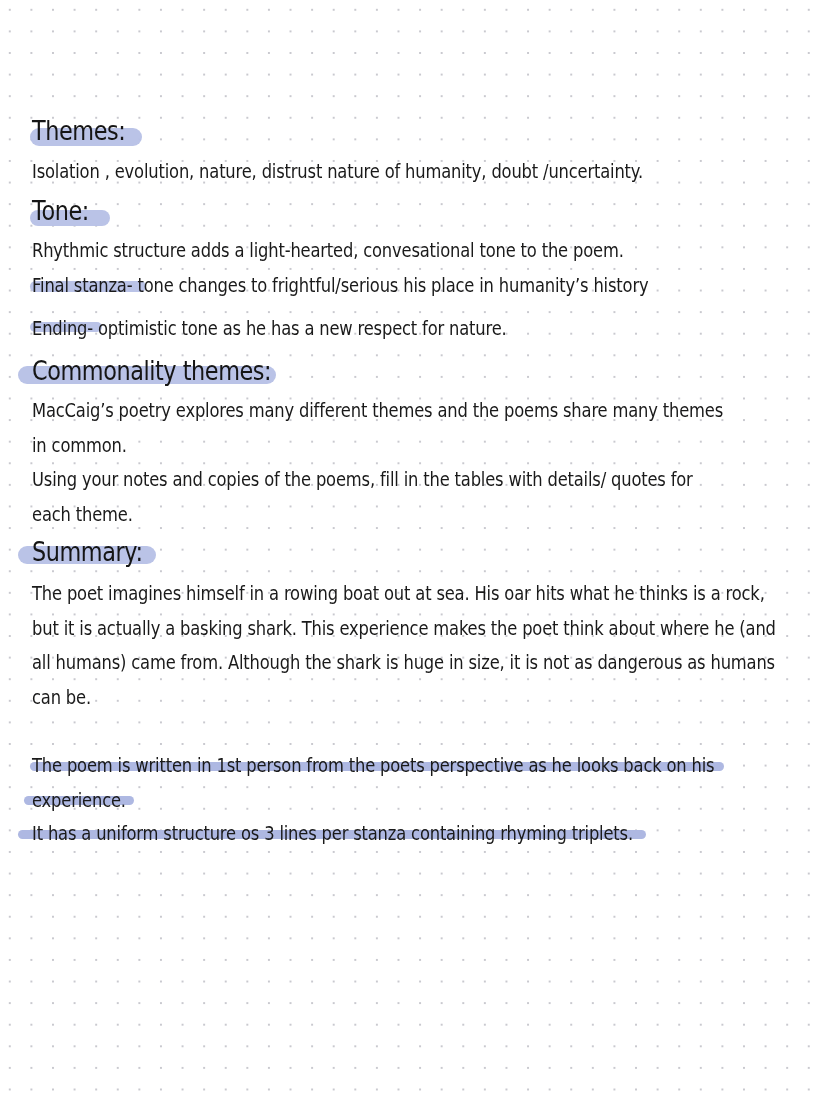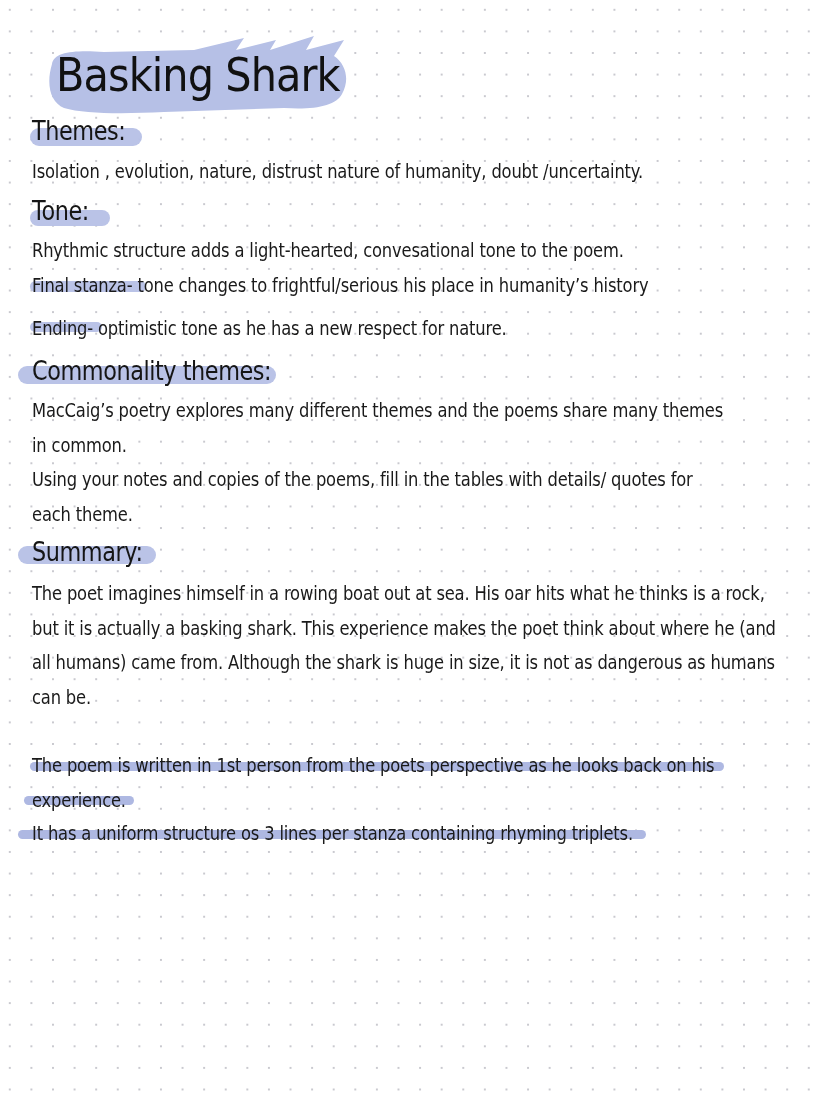--- a/index.html
+++ b/index.html
@@ -81,26 +81,20 @@
       height: 9px;
       background: #aeb8e2;
       border-radius: 6px;
     }
   </style>
 </head>
 <body>
 
 <div class="page">
 
-  <div class="title-wrap">
-    <svg class="title-splash" viewBox="0 0 320 82" width="320" height="82">
-      <path d="M8 30 C10 18 30 16 60 18 L150 16 L200 4 L192 16 L232 6 L226 16 L270 2 L262 16 L300 6 L290 22 C302 30 306 46 298 60 C292 72 270 76 240 74 L120 78 C80 80 40 80 20 74 C6 68 2 50 8 30 Z" fill="#b6c0e6"></path>
-    </svg>
-    <h1 class="title">Basking Shark</h1>
-  </div>
 
   <div class="hl" style="left:30px; top:128px; width:112px; height:18px;"></div>
   <div class="heading" style="left:32px; top:116px;">Themes:</div>
   <div class="line" style="top:159px;">Isolation , evolution, nature, distrust nature of humanity, doubt /uncertainty.</div>
 
   <div class="hl" style="left:30px; top:210px; width:80px; height:16px;"></div>
   <div class="heading" style="left:32px; top:196px;">Tone:</div>
   <div class="line" style="top:238px;">Rhythmic structure adds a light-hearted, convesational tone to the poem.</div>
   <div class="hl" style="left:30px; top:281px; width:116px; height:11px; border-radius:6px;"></div>
   <div class="line" style="top:273px;">Final stanza- tone changes to frightful/serious his place in humanity’s history</div>

